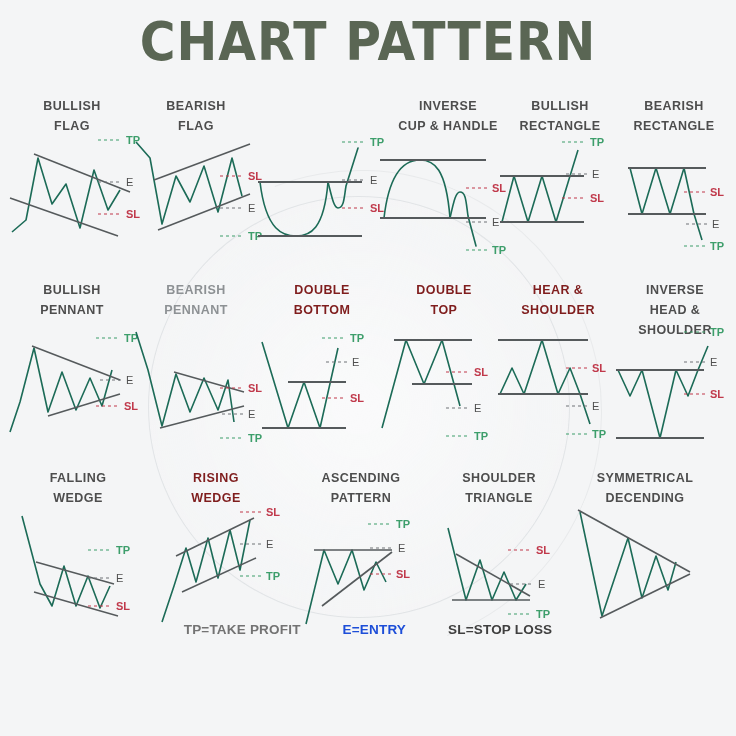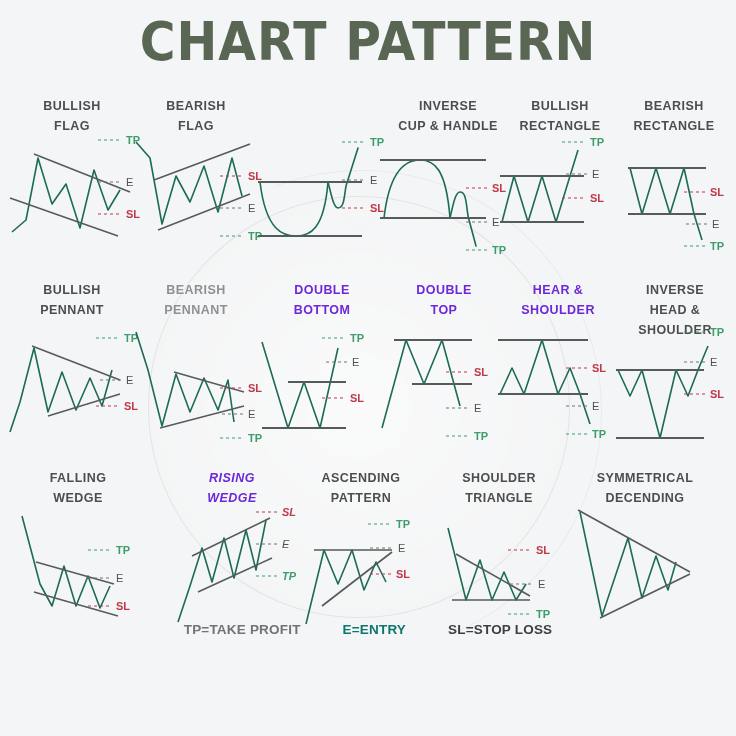--- a/index.html
+++ b/index.html
@@ -32,34 +32,34 @@
     transform:scaleX(.92);transform-origin:50% 50%;
   }
   .cell{position:absolute;}
   .cap{
     position:absolute;top:0;left:0;width:100%;text-align:center;
     font-size:12.5px;line-height:20px;font-weight:bold;
     color:#4d4d4d;letter-spacing:.45px;
     font-family:"Liberation Sans",sans-serif;
     white-space:pre-line;
   }
-  .cap.faded{color:#6d28d9;}
+  .cap.faded{color:#7f1d1d;}
   .cap.semi{color:#8d9194;}
   svg{position:absolute;left:0;overflow:visible;}
   .lbl{font-size:11px;font-weight:bold;font-family:"Liberation Sans",sans-serif;}
   .lbl.tp{fill:#3d9e6b;}
   .lbl.sl{fill:#c0394b;}
   .lbl.e{fill:#4f4f4f;font-weight:normal;}
   .legend{
     position:absolute;top:622px;left:0;width:736px;text-align:center;
     font-size:13.5px;font-weight:bold;letter-spacing:.2px;
   }
   .legend span{display:inline-block;vertical-align:baseline;}
   .lg-tp{color:#737373;}
-  .lg-e{color:#0f766e;}
+  .lg-e{color:#1d4ed8;}
   .lg-sl{color:#404040;}
   .lg-gap{width:34px;}
 </style>
 </head>
 <body>
 
 <div id="stage">
 
   <div class="watermark"></div>
   <div class="wm-arc"></div>
@@ -346,21 +346,21 @@
         <line x1="74" y1="36" x2="98" y2="36" stroke="#3d9e6b"></line>
         <line x1="74" y1="64" x2="98" y2="64" stroke="#6f7376"></line>
         <line x1="74" y1="92" x2="98" y2="92" stroke="#c0394b"></line>
       </g>
       <text class="lbl tp" x="102" y="40">TP</text>
       <text class="lbl e" x="102" y="68">E</text>
       <text class="lbl sl" x="102" y="96">SL</text>
     </svg>
   </div>
 
-  <div class="cell" style="left:168px;top:468px;width:128px;height:140px;font-style:italic;">
+  <div class="cell" style="left:152px;top:468px;width:128px;height:140px;">
     <div class="cap faded">RISING
 WEDGE</div>
     <svg width="128" height="120" viewBox="0 0 128 120" style="top:40px;">
       <g fill="none" stroke="#1c6b57" stroke-width="1.6" stroke-linejoin="round">
         <polyline points="10,114 22,78 34,40 44,74 56,30 66,70 78,22 88,62 98,12"></polyline>
       </g>
       <g fill="none" stroke="#555a5c" stroke-width="1.5">
         <line x1="24" y1="48" x2="102" y2="10"></line>
         <line x1="30" y1="84" x2="104" y2="50"></line>
       </g>

